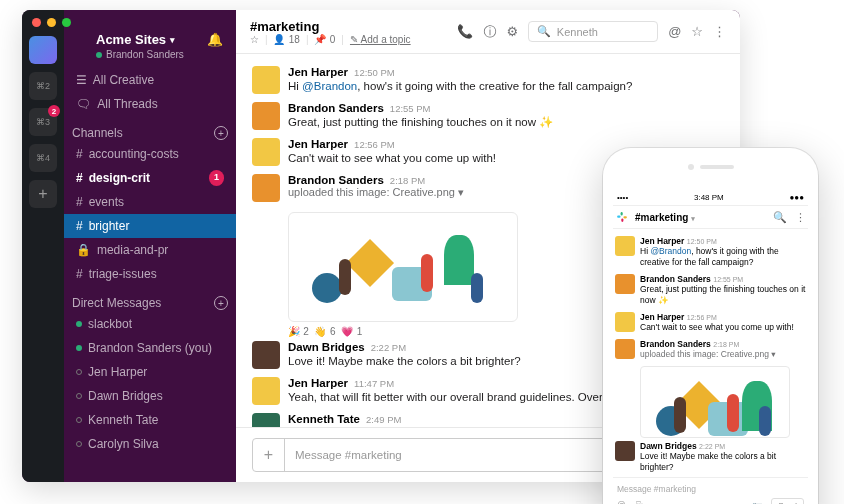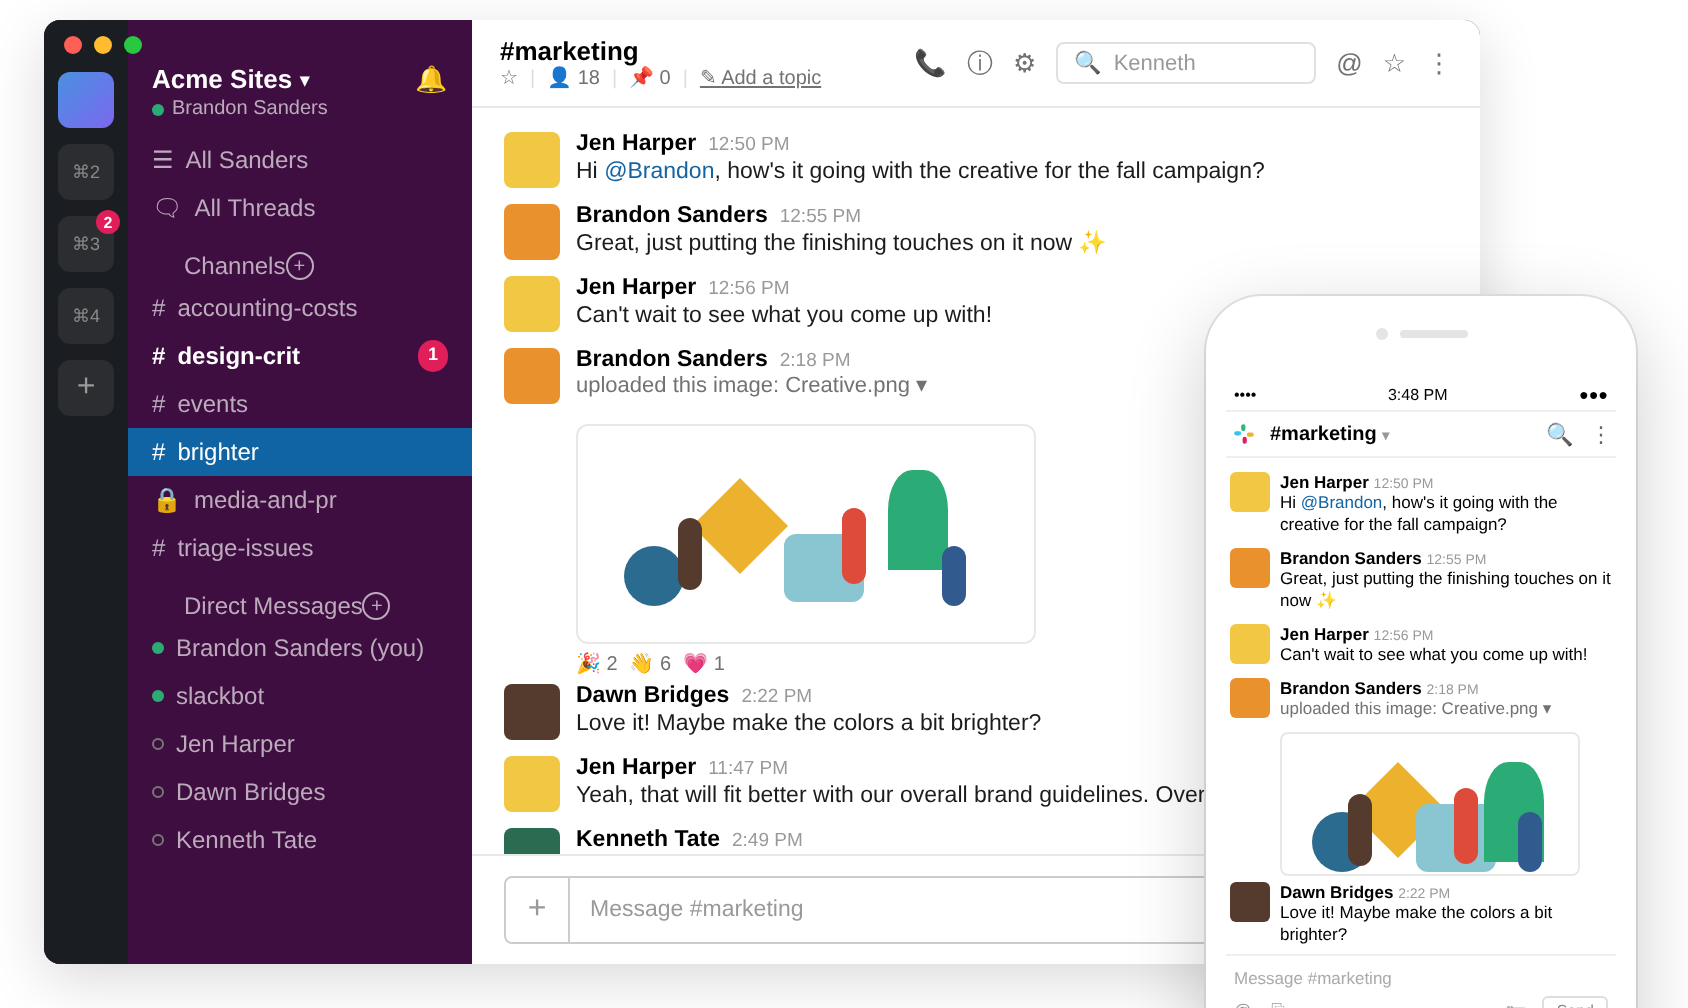--- a/index.html
+++ b/index.html
@@ -8,29 +8,29 @@
 .titlebar-dots{position:absolute;left:10px;top:8px;display:flex;gap:6px;z-index:5;}
 .dot{width:9px;height:9px;border-radius:50%;}
 .dot.r{background:#ff5f57}.dot.y{background:#febc2e}.dot.g{background:#28c840}
 .rail{width:42px;background:#1a1d21;display:flex;flex-direction:column;align-items:center;padding-top:26px;gap:8px;}
 .rail-item{width:28px;height:28px;border-radius:6px;display:flex;align-items:center;justify-content:center;font-size:9px;color:#888;cursor:pointer;position:relative;}
 .rail-item.active{background:linear-gradient(135deg,#4a90e2,#7b68ee);}
 .rail-item.muted{background:#2c2d30;}
 .rail-badge{position:absolute;top:-3px;right:-3px;width:12px;height:12px;border-radius:50%;background:#e01e5a;color:#fff;font-size:8px;display:flex;align-items:center;justify-content:center;font-weight:700;}
 .rail-add{width:28px;height:28px;border-radius:6px;background:#2c2d30;color:#999;display:flex;align-items:center;justify-content:center;font-size:16px;cursor:pointer}
 .sidebar{width:172px;background:#3f0e40;color:#bcabbc;font-size:12px;overflow-y:auto;padding-bottom:10px;}
-.ws-header{padding:22px 12px 8px;display:flex;justify-content:space-between;align-items:flex-start;}
+.ws-header{padding:22px 12px 8px;display:flex;justify-content:space-between;align-items:flex-start;margin-left:20px;}
 .ws-name{color:#fff;font-weight:700;font-size:13px;display:flex;align-items:center;gap:4px;}
 .ws-user{font-size:10px;color:#bcabbc;display:flex;align-items:center;gap:4px;margin-top:2px;}
 .presence{width:6px;height:6px;border-radius:50%;background:#2bac76;display:inline-block;}
 .bell{color:#bcabbc;font-size:13px;}
 .sb-row{padding:3px 12px;display:flex;align-items:center;gap:6px;cursor:pointer;line-height:1.5;}
 .sb-row.sel{background:#1164a3;color:#fff;}
 .sb-row.bold{color:#fff;font-weight:700;}
-.sb-section{padding:10px 28px 2px;font-size:12px;color:#bcabbc;display:flex;align-items:center;}
+.sb-section{padding:10px 8px 2px;font-size:12px;color:#bcabbc;display:flex;justify-content:space-between;align-items:center;}
 .sb-badge{background:#e01e5a;color:#fff;border-radius:9px;font-size:9px;padding:1px 5px;font-weight:700;margin-left:auto;}
 .plus-circle{width:14px;height:14px;border:1px solid #bcabbc;border-radius:50%;display:flex;align-items:center;justify-content:center;font-size:10px;}
 .main{flex:1;background:#fff;display:flex;flex-direction:column;}
 .ch-header{height:44px;border-bottom:1px solid #e8e8e8;display:flex;align-items:center;padding:0 14px;gap:8px;}
 .ch-title{font-weight:800;font-size:13px;}
 .ch-meta{display:flex;align-items:center;gap:6px;font-size:10px;color:#717274;}
 .ch-meta .sep{color:#ddd;}
 .add-topic{font-style:normal;text-decoration:underline;}
 .hdr-actions{margin-left:auto;display:flex;align-items:center;gap:10px;color:#717274;}
 .search-box{border:1px solid #e0e0e0;border-radius:4px;padding:3px 8px;display:flex;align-items:center;gap:6px;font-size:11px;color:#999;width:130px;}
@@ -102,21 +102,21 @@
             <span>Acme Sites</span> 
             <span style="font-size:9px">▾</span>
           </div>
         <div class="ws-user">
             <span class="presence"></span>
             <span>Brandon Sanders</span>
           </div>
       </div>
       <div class="bell">🔔</div>
     </div>
-    <div class="sb-row">☰ <span>All Sanders</span></div>
+    <div class="sb-row">☰ <span>All Creative</span></div>
     <div class="sb-row">🗨 <span>All Threads</span></div>
 
     <div class="sb-section">
         <span>Channels</span>
         <span class="plus-circle">+</span>
       </div>
     <div id="channels">
         <div class="sb-row"># <span>accounting-costs</span></div>
         <div class="sb-row bold"># <span>design-crit</span><span class="sb-badge">1</span></div>
         <div class="sb-row"># <span>events</span></div>
@@ -125,37 +125,41 @@
         <div class="sb-row"># <span>triage-issues</span></div>
       </div>
 
     <div class="sb-section">
         <span>Direct Messages</span>
         <span class="plus-circle">+</span>
       </div>
     <div id="dms">
         <div class="sb-row">
           <span class="presence"></span> 
+          <span>slackbot</span>
+        </div>
+        <div class="sb-row">
+          <span class="presence"></span> 
           <span>Brandon Sanders (you)</span>
-        </div>
-        <div class="sb-row">
-          <span class="presence"></span> 
-          <span>slackbot</span>
         </div>
         <div class="sb-row">
           <span style="width:6px;height:6px;border:1px solid #777;border-radius:50%;display:inline-block"></span> 
           <span>Jen Harper</span>
         </div>
         <div class="sb-row">
           <span style="width:6px;height:6px;border:1px solid #777;border-radius:50%;display:inline-block"></span> 
           <span>Dawn Bridges</span>
         </div>
         <div class="sb-row">
           <span style="width:6px;height:6px;border:1px solid #777;border-radius:50%;display:inline-block"></span> 
           <span>Kenneth Tate</span>
+        </div>
+        <div class="sb-row">
+          <span style="width:6px;height:6px;border:1px solid #777;border-radius:50%;display:inline-block"></span> 
+          <span>Carolyn Silva</span>
         </div>
       </div>
   </div>
 
   <div class="main">
     <div class="ch-header">
       <div>
         <div class="ch-title">#marketing</div>
         <div class="ch-meta">
           <span>☆</span>

